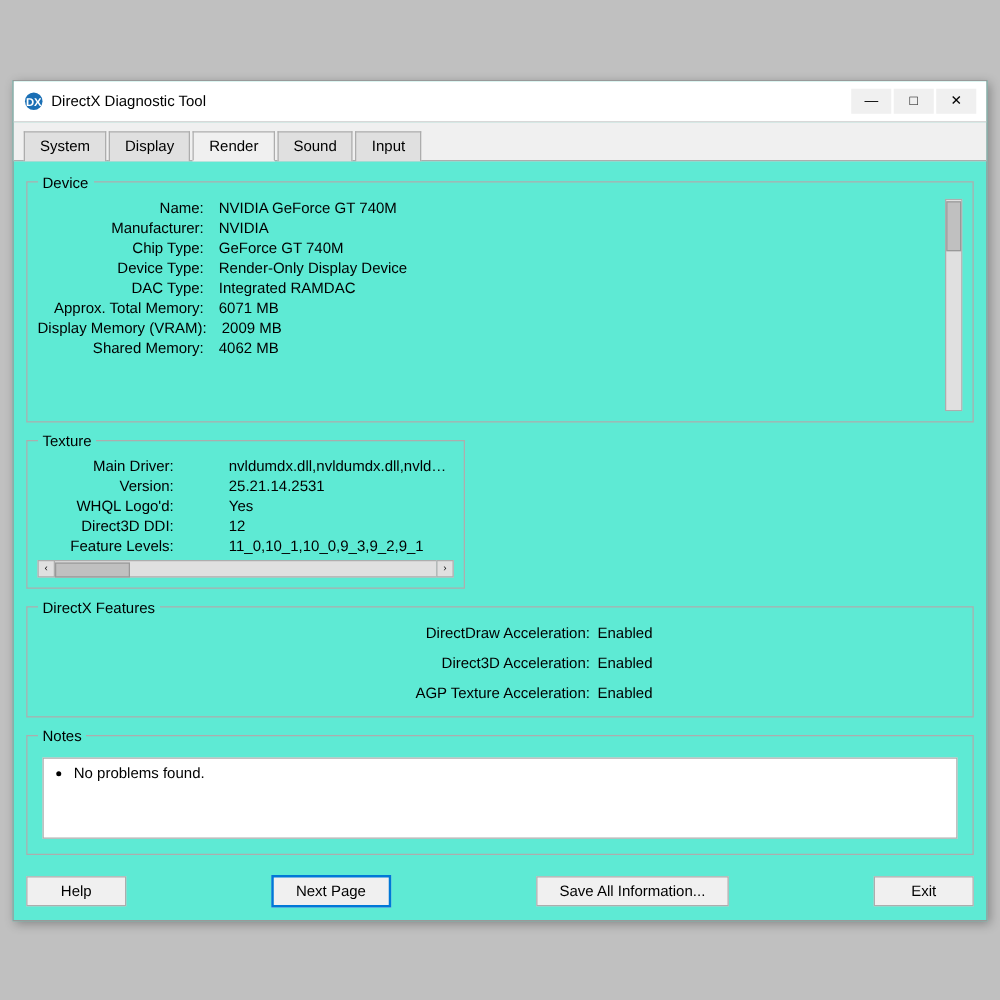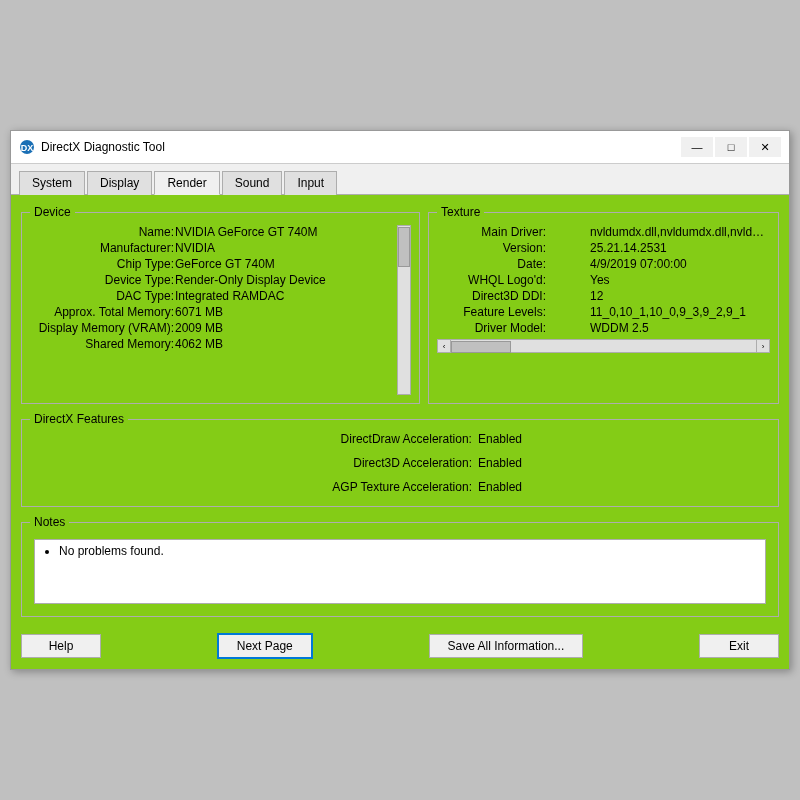--- a/index.html
+++ b/index.html
@@ -9,21 +9,21 @@
       font-size: 12px;
       display: flex;
       justify-content: center;
       align-items: center;
       width: 800px;
       height: 800px;
       overflow: hidden;
     }
     .window {
       width: 780px;
-      background: #84cc16;
+      background: #5eead4;
       border: 1px solid #999;
       box-shadow: 2px 2px 8px rgba(0,0,0,0.3);
     }
     .title-bar {
       background: #ffffff;
       display: flex;
       align-items: center;
       padding: 6px 8px;
       border-bottom: 1px solid #ccc;
       user-select: none;
@@ -81,20 +81,21 @@
     .content {
       padding: 10px;
       display: flex;
       flex-direction: column;
       gap: 8px;
     }
 
     .main-panels {
       display: flex;
       gap: 8px;
+      flex-direction: column;
     }
 
     .device-panel {
       flex: 1;
       min-width: 0;
     }
     .drivers-panel {
       width: 310px;
       flex-shrink: 0;
     }
@@ -124,21 +125,21 @@
       margin: 1px auto;
     }
 
     .info-row {
       display: flex;
       margin-bottom: 2px;
     }
     .info-label {
       text-align: right;
       min-width: 145px;
-      padding-right: 1px;
+      padding-right: 12px;
       color: #000;
       font-size: 12px;
       white-space: nowrap;
     }
     .info-value {
       color: #000;
       font-size: 12px;
     }
 
     .drivers-row {
@@ -332,38 +333,30 @@
         <div>
           <div class="drivers-row">
             <span class="drivers-label">Main Driver:</span>
             <span class="drivers-value">nvldumdx.dll,nvldumdx.dll,nvldumdx.d</span>
           </div>
           <div class="drivers-row">
             <span class="drivers-label">Version:</span>
             <span class="drivers-value">25.21.14.2531</span>
           </div>
           <div class="drivers-row">
-            <span class="drivers-label">Date:</span>
-            <span class="drivers-value">4/9/2019 07:00:00</span>
-          </div>
-          <div class="drivers-row">
             <span class="drivers-label">WHQL Logo'd:</span>
             <span class="drivers-value">Yes</span>
           </div>
           <div class="drivers-row">
             <span class="drivers-label">Direct3D DDI:</span>
             <span class="drivers-value">12</span>
           </div>
           <div class="drivers-row">
             <span class="drivers-label">Feature Levels:</span>
             <span class="drivers-value">11_0,10_1,10_0,9_3,9_2,9_1</span>
-          </div>
-          <div class="drivers-row">
-            <span class="drivers-label">Driver Model:</span>
-            <span class="drivers-value">WDDM 2.5</span>
           </div>
 
           <div class="horiz-scrollbar">
             <div class="horiz-scroll-btn">‹</div>
             <div class="horiz-scroll-track">
               <div class="horiz-scroll-thumb"></div>
             </div>
             <div class="horiz-scroll-btn">›</div>
           </div>
         </div>

